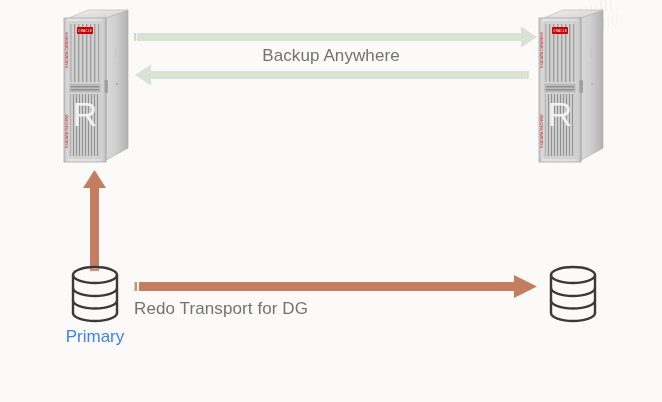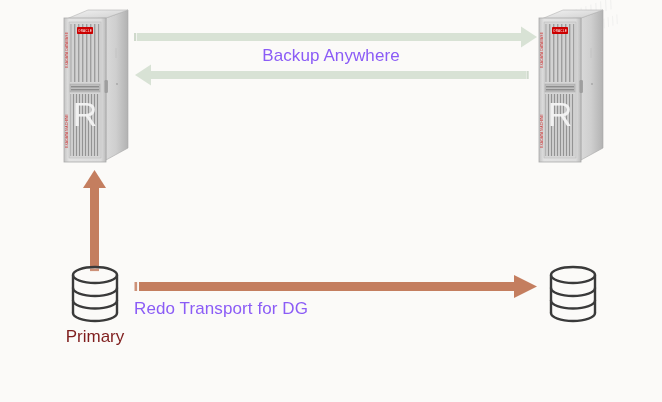--- a/index.html
+++ b/index.html
@@ -47,21 +47,21 @@
     left: 0; top: 0;
     width: 662px;
     height: 402px;
     pointer-events: none;
   }
 
   
   .arrow-label {
     position: absolute;
     font-size: 17px;
-    color: #8b5cf6;
+    color: #737373;
     letter-spacing: 0.1px;
     white-space: nowrap;
   }
   .label-backup {
     left: 0; right: 0;
     top: 46px;
     text-align: center;
   }
   .label-redo {
     left: 134px;
@@ -75,21 +75,21 @@
     position: absolute;
     width: 56px;
     height: 62px;
   }
   .db-primary { left: 67px;  top: 263px; }
   .db-standby { left: 545px; top: 263px; }
 
   .db-label {
     position: absolute;
     font-size: 17px;
-    color: #7f1d1d;
+    color: #3b82f6;
     text-align: center;
     white-space: nowrap;
   }
   .db-label-primary { left: 35px;  top: 327px; width: 120px; }
   .db-label-standby { left: 513px; top: 327px; width: 120px; }
 </style>
 </head>
 <body>
 
 <div id="canvas">

